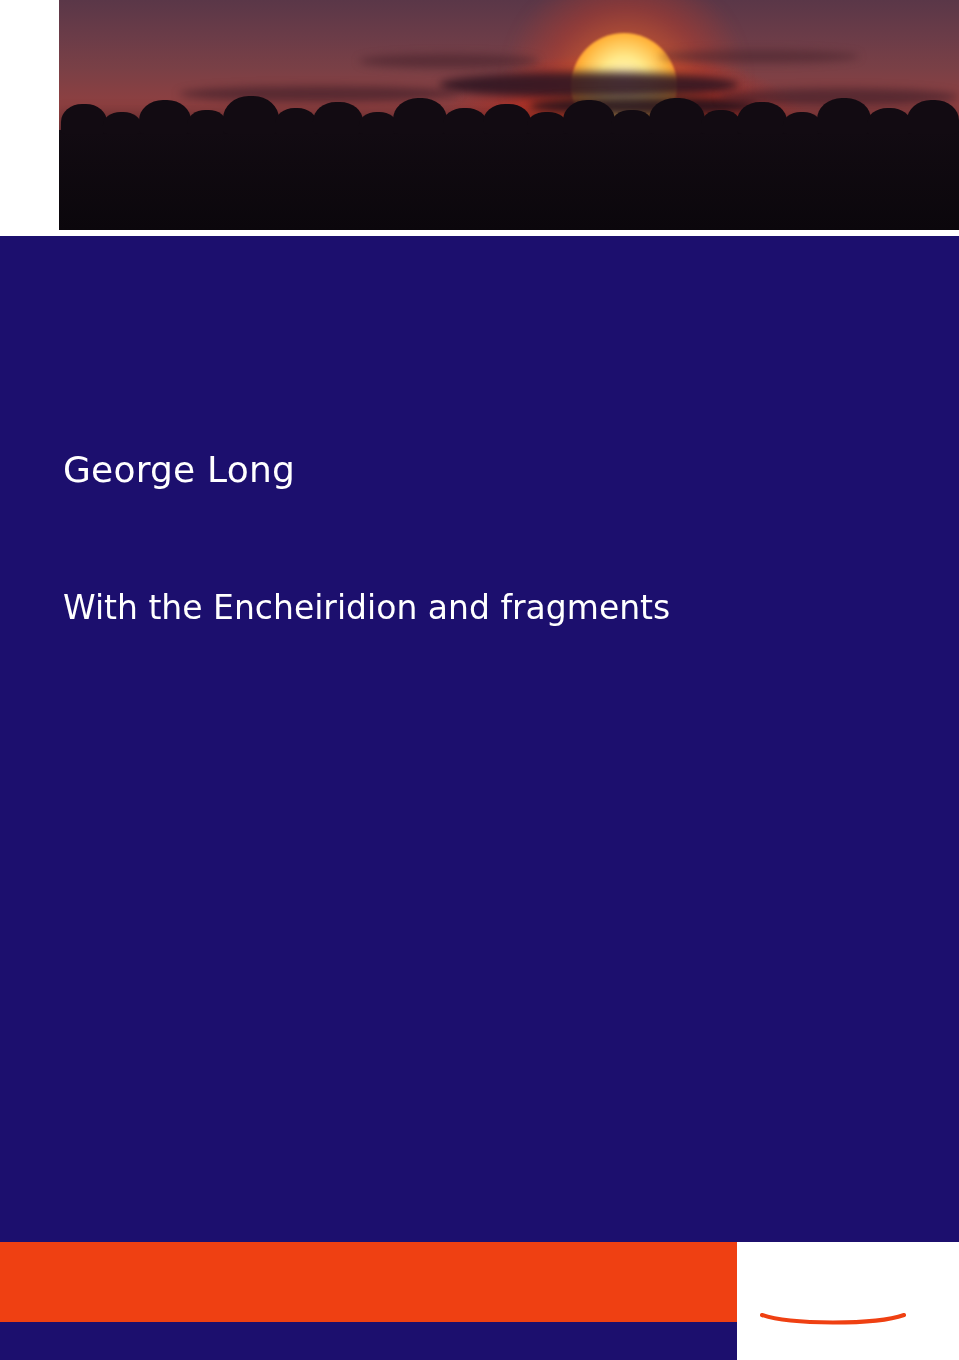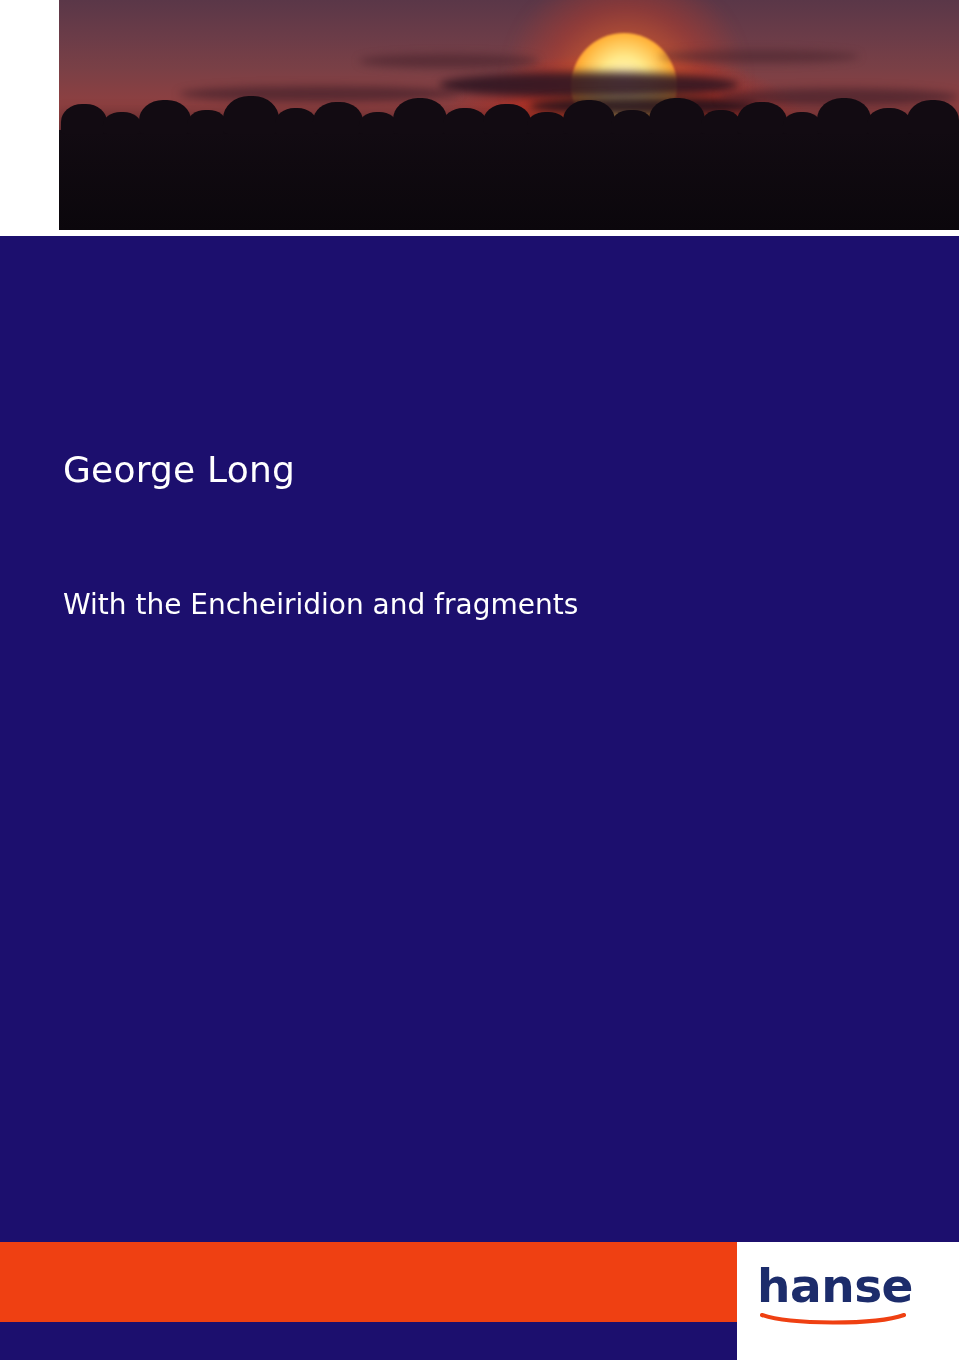--- a/index.html
+++ b/index.html
@@ -144,21 +144,21 @@
     font-weight: bold;
     color: #ffffff;
     line-height: 1.18;
     letter-spacing: 0.1px;
   }
   .subtitle {
     position: absolute;
     left: 63px;
     top: 351px;
     width: 830px;
-    font-size: 28px;
+    font-size: 33px;
     color: #ffffff;
     line-height: 1.25;
   }
 
   
   .orange-band {
     position: absolute;
     left: 0;
     top: 1242px;
     width: 959px;
@@ -243,18 +243,17 @@
   </div>
 
   <div class="navy">
     <div class="author">George Long</div>
     <div class="subtitle">With the Encheiridion and fragments</div>
   </div>
 
   <div class="orange-band"></div>
   <div class="navy-foot"></div>
   <div class="logo-plate"></div>
-  <div class="logo-text">hanse</div>
   <svg class="logo-swoosh" viewBox="0 0 146 14" xmlns="http://www.w3.org/2000/svg">
     <path d="M2 3 C 30 13, 116 13, 144 3" stroke="#ef4012" stroke-width="4" fill="none" stroke-linecap="round"></path>
   </svg>
 
 </div>
 
 </body></html>

